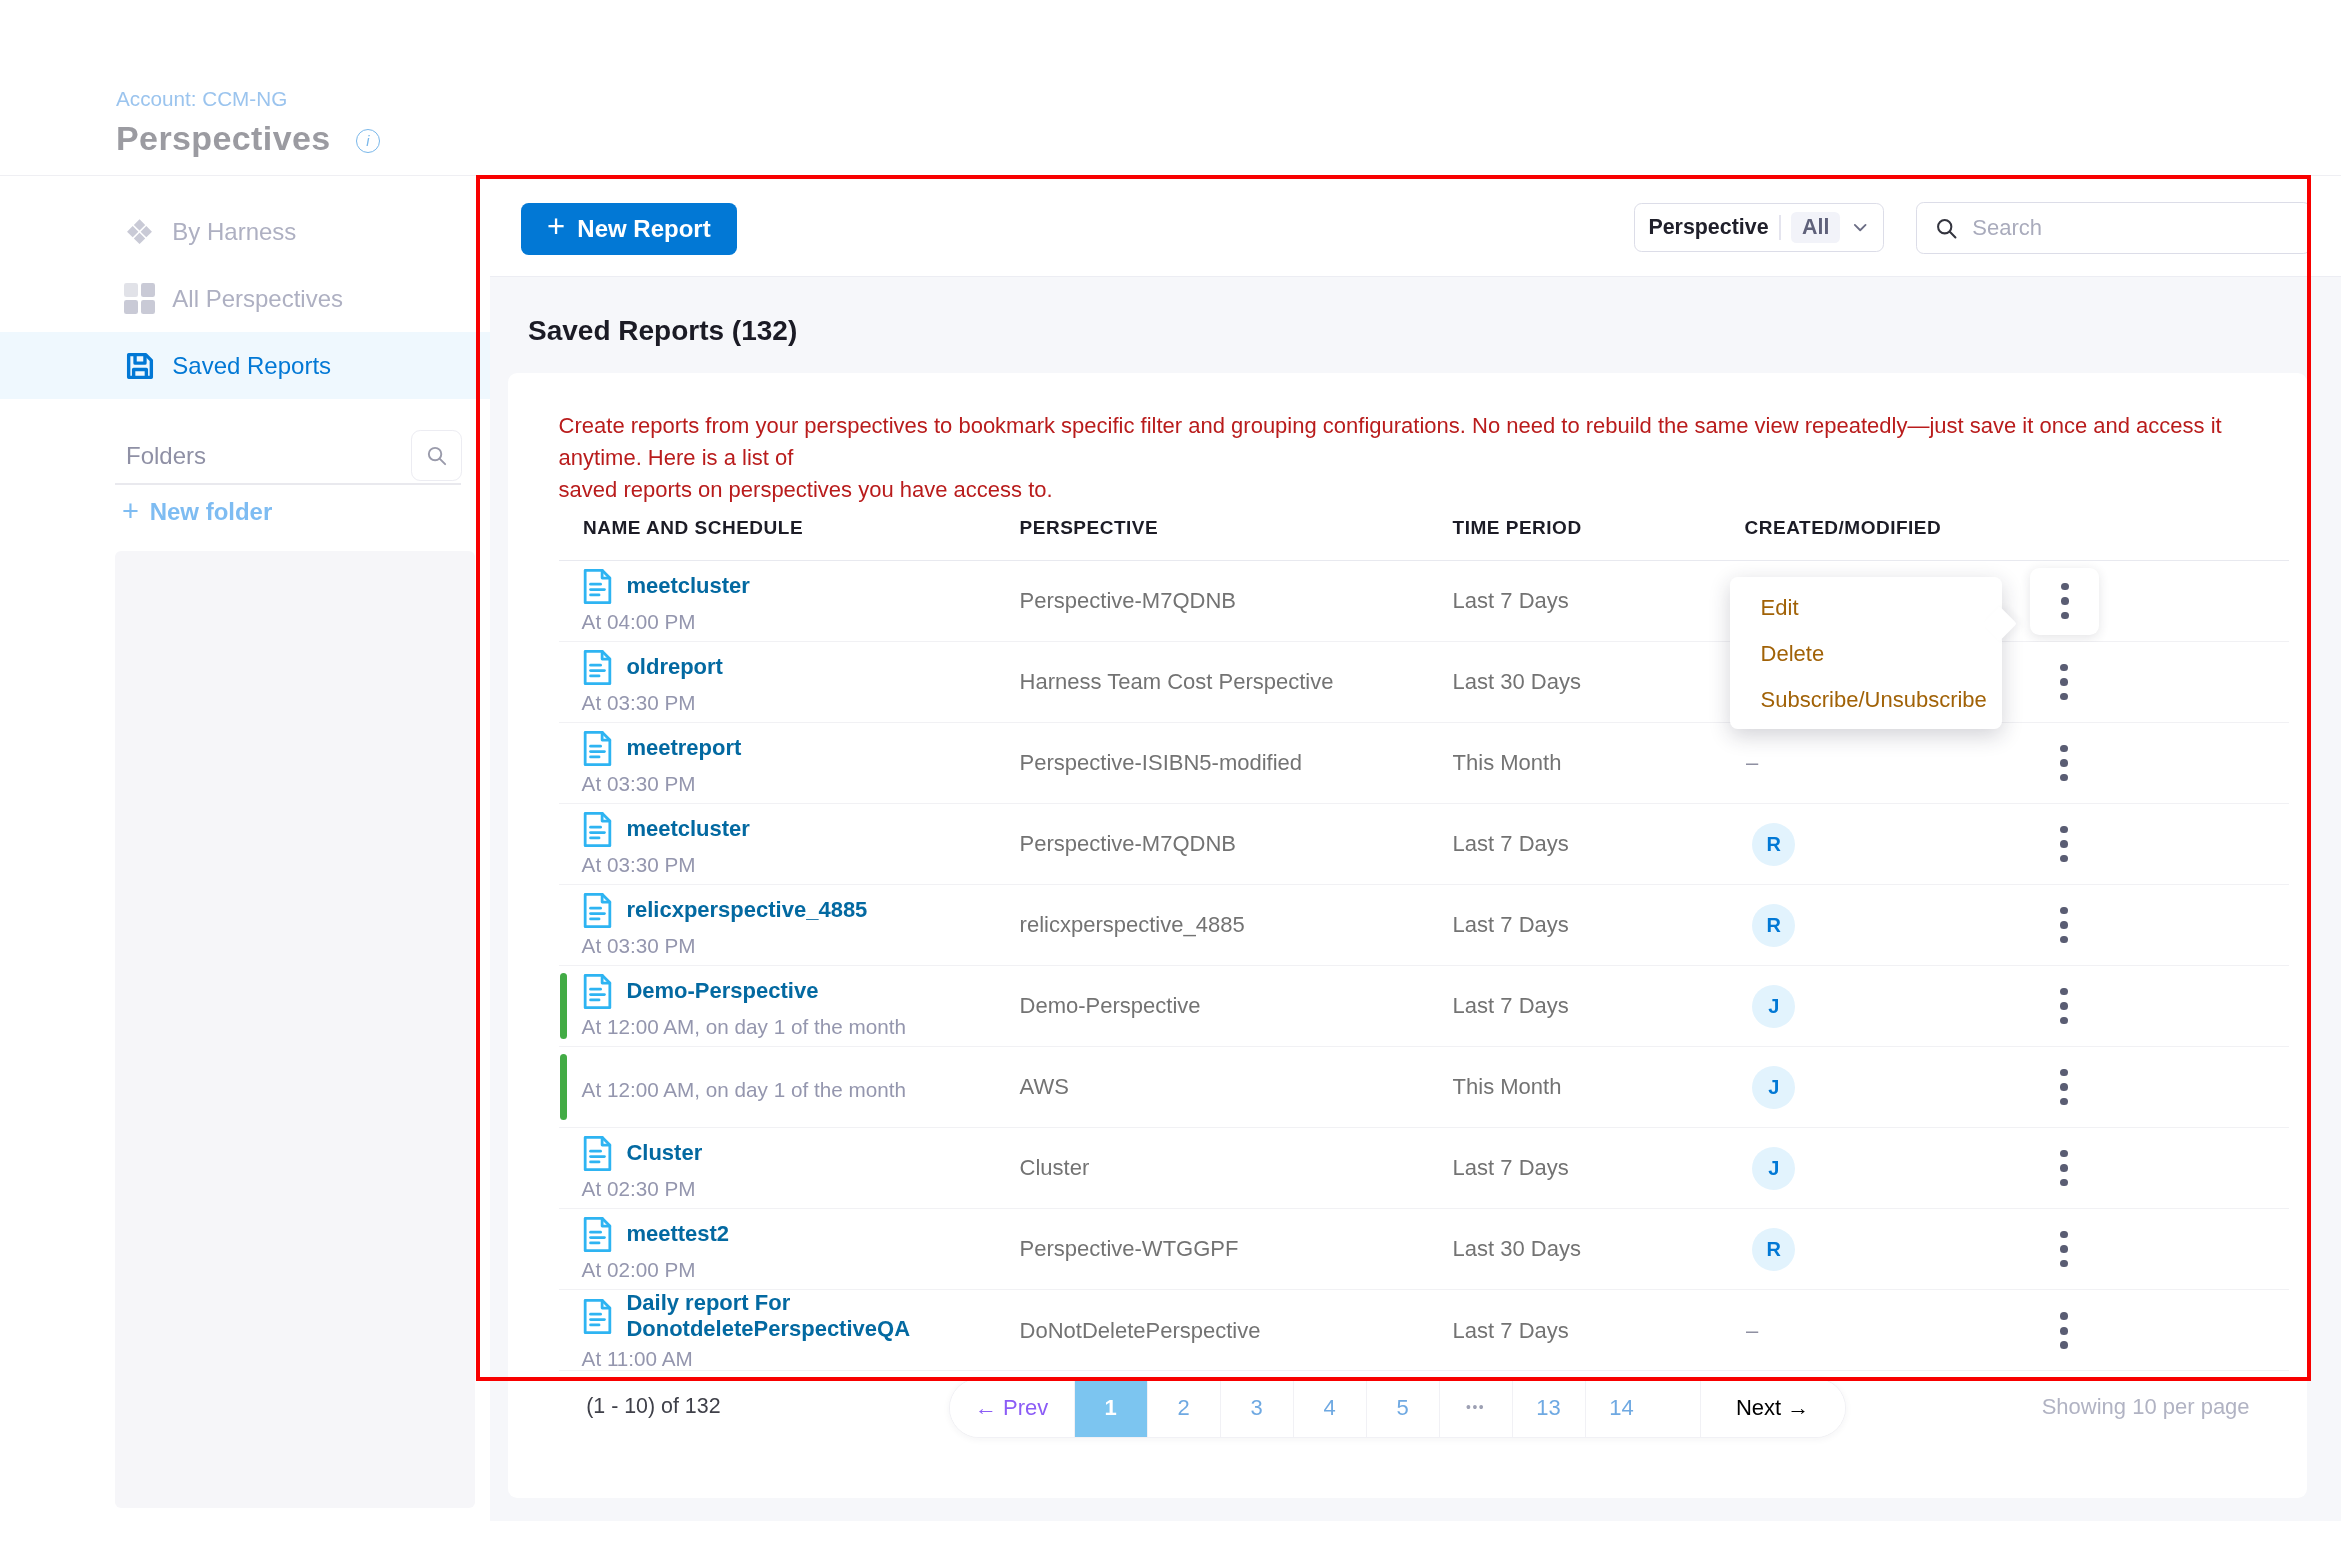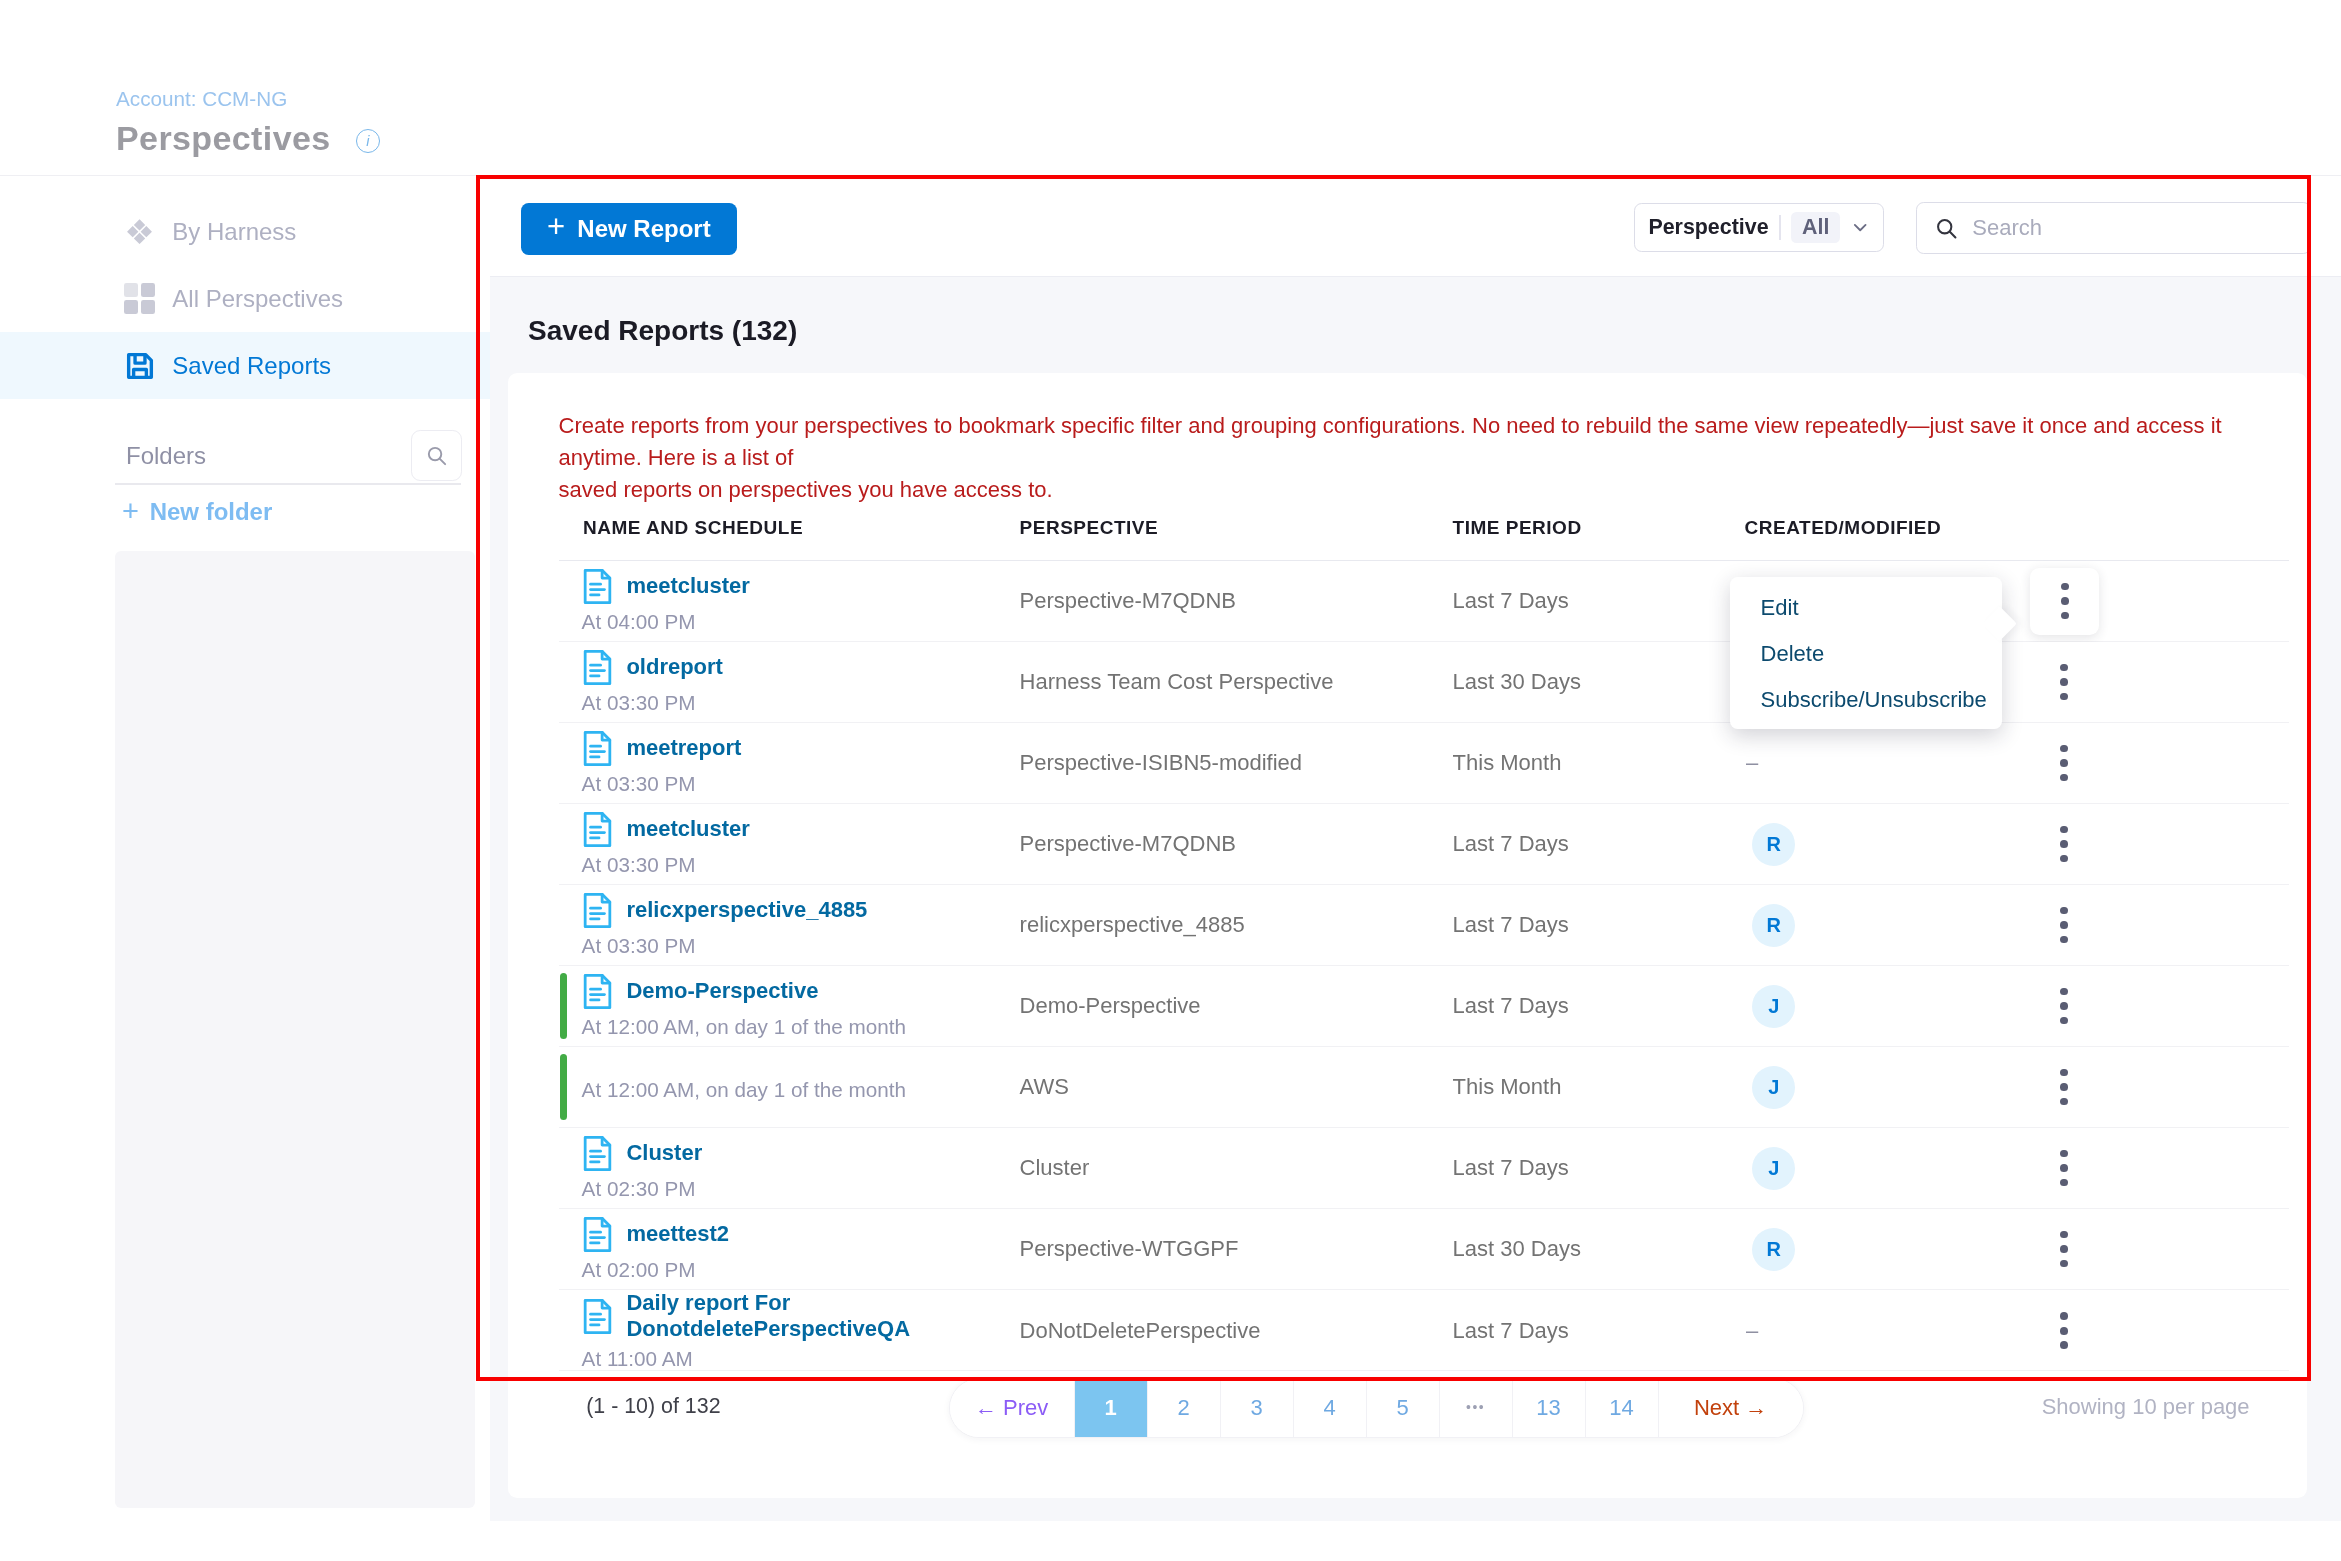--- a/index.html
+++ b/index.html
@@ -78,33 +78,33 @@
   .kebab { width:43px; height:55px; display:flex; flex-direction:column; align-items:center; justify-content:center; gap:6.9px; cursor:pointer; }
   .kebab i { width:7.7px; height:7.7px; border-radius:50%; background:#5a5d73; display:block; }
   .kebab-card { width:69px; height:67px; margin-left:-12.2px; background:#fff; border-radius:9.2px;
                 box-shadow:0 2.3px 10.7px rgba(40,41,61,0.12); display:flex; align-items:center; justify-content:center; }
 
   
   .context-menu { position:absolute; left:1222px; top:204px; width:272px; height:152px; background:#fff; border-radius:7.7px;
                   box-shadow:0 6.1px 21.4px rgba(34,35,58,0.20); padding-top:7.7px; z-index:30; }
   .menu-arrow { position:absolute; right:-10px; top:34px; width:24.5px; height:24.5px; background:#fff; transform:rotate(45deg);
                 box-shadow:3.8px -3.8px 7.7px rgba(34,35,58,0.05); border-radius:2.3px; }
-  .menu-item { position:relative; height:46px; display:flex; align-items:center; padding-left:31px; font-size:22px; color:#0c4a6e; cursor:pointer; }
+  .menu-item { position:relative; height:46px; display:flex; align-items:center; padding-left:31px; font-size:22px; color:#a16207; cursor:pointer; }
 
   
   .pagination { position:absolute; left:51px; right:57px; top:1003px; height:63px; }
   .range-label { position:absolute; left:27.6px; top:18.4px; font-size:21.4px; color:#3f4049; }
   .pager { position:absolute; left:390px; top:1.5px; height:60px; display:flex; background:#fff; border:1.5px solid #f1f1f5;
            border-radius:34px; overflow:hidden; box-shadow:0 1.5px 7.7px rgba(31,33,60,0.05); }
   .pg { width:73px; display:flex; align-items:center; justify-content:center; font-size:22px; color:#6fa9e2;
         border-left:1.5px solid #f1f1f5; cursor:pointer; background:#fff; }
   .pg.prev { width:124px; color:#8b5cf6; border-left:none; }
   .pg.active { background:#7cc5f0; color:#fff; font-weight:bold; }
   .pg.dots { color:#9da0b3; font-size:13.8px; letter-spacing:1.5px; cursor:default; }
-  .pg.next { width:145px; color:#c2410c; }
+  .pg.next { width:145px; color:#000000;margin-left:42px; }
   .per-page { position:absolute; right:0; top:18.4px; font-size:22px; color:#b1b3c3; }
 
   
   .red-box { position:absolute; left:476px; top:175px; width:1835px; height:1206px; border:4.6px solid #f80000;
              z-index:50; pointer-events:none; }
 
   svg { display:block; }
 </style>
 </head>
 <body>

